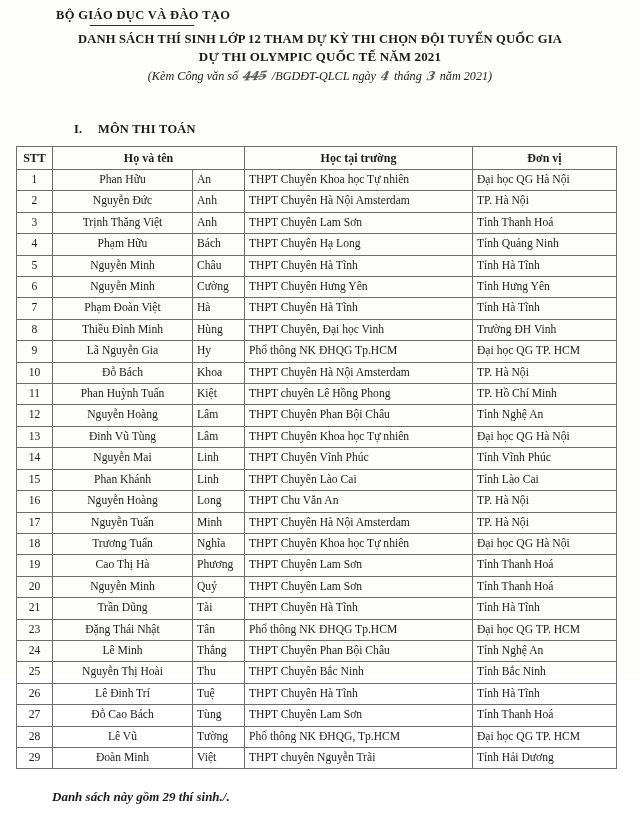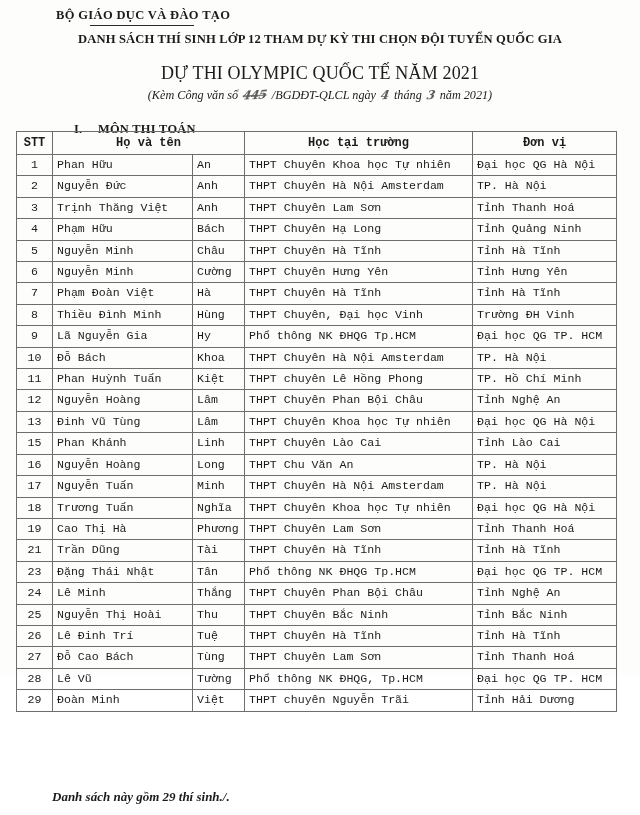--- a/index.html
+++ b/index.html
@@ -49,24 +49,24 @@
     width: 612px;
     text-align: center;
   }
   .title-line1 {
     font-size: 12.6px;
     font-weight: bold;
     letter-spacing: 0.15px;
     white-space: nowrap;
   }
   .title-line2 {
-    font-size: 18px;
-    font-weight: normal;
+    font-size: 13px;
+    font-weight: bold;
     letter-spacing: 0.15px;
-    margin-top: 16px;
+    margin-top: 2px;
   }
   .subtitle {
     margin-top: 4px;
     font-size: 12.2px;
     font-style: italic;
     white-space: nowrap;
   }
   .hw {
     font-family: "DejaVu Serif", serif;
     font-style: italic;
@@ -88,23 +88,22 @@
     font-size: 12.4px;
     font-weight: bold;
     letter-spacing: 0.3px;
   }
   .section-head .numeral { margin-right: 12px; }
 
   
   .table-wrap {
     position: absolute;
     left: 16px;
-    top: 131px;
+    top: 146px;
     width: 600px;
-    font-family: Liberation Mono, monospace;
   }
   table.roster {
     border-collapse: collapse;
     width: 600px;
     table-layout: fixed;
   }
   table.roster th,
   table.roster td {
     border: 1px solid #6d6d6d;
     font-size: 11.6px;
@@ -122,21 +121,21 @@
     line-height: 22px;
     font-size: 12px;
   }
   col.c-stt   { width: 36px; }
   col.c-ho    { width: 140px; }
   col.c-ten   { width: 52px; }
   col.c-truong{ width: 228px; }
   col.c-donvi { width: 144px; }
 
   td.stt { text-align: center; }
-  td.ho  { text-align: left; padding-left: 8px; border-right: none; }
+  td.ho  { text-align: center; padding-left: 8px; border-right: none; }
   td.ten { text-align: left; border-left: none; padding-left: 2px; margin-left: 21px; }
   td.truong { text-align: left; padding-left: 7px; }
   td.donvi  { text-align: left; padding-left: 7px; margin-top: 27px; }
 
   .footnote {
     position: absolute;
     left: 52px;
     top: 789px;
     font-size: 13px;
     font-style: italic;
@@ -275,20 +274,27 @@
             <td class="donvi">Tỉnh Nghệ An</td>
           </tr>
           <tr>
             <td class="stt">13</td>
             <td class="ho">Đinh Vũ Tùng</td>
             <td class="ten">Lâm</td>
             <td class="truong">THPT Chuyên Khoa học Tự nhiên</td>
             <td class="donvi">Đại học QG Hà Nội</td>
           </tr>
           <tr>
+            <td class="stt">14</td>
+            <td class="ho">Nguyễn Mai</td>
+            <td class="ten">Linh</td>
+            <td class="truong">THPT Chuyên Vĩnh Phúc</td>
+            <td class="donvi">Tỉnh Vĩnh Phúc</td>
+          </tr>
+          <tr>
             <td class="stt">15</td>
             <td class="ho">Phan Khánh</td>
             <td class="ten">Linh</td>
             <td class="truong">THPT Chuyên Lào Cai</td>
             <td class="donvi">Tỉnh Lào Cai</td>
           </tr>
           <tr>
             <td class="stt">16</td>
             <td class="ho">Nguyễn Hoàng</td>
             <td class="ten">Long</td>
@@ -310,20 +316,27 @@
             <td class="donvi">Đại học QG Hà Nội</td>
           </tr>
           <tr>
             <td class="stt">19</td>
             <td class="ho">Cao Thị Hà</td>
             <td class="ten">Phương</td>
             <td class="truong">THPT Chuyên Lam Sơn</td>
             <td class="donvi">Tỉnh Thanh Hoá</td>
           </tr>
           <tr>
+            <td class="stt">20</td>
+            <td class="ho">Nguyễn Minh</td>
+            <td class="ten">Quý</td>
+            <td class="truong">THPT Chuyên Lam Sơn</td>
+            <td class="donvi">Tỉnh Thanh Hoá</td>
+          </tr>
+          <tr>
             <td class="stt">21</td>
             <td class="ho">Trần Dũng</td>
             <td class="ten">Tài</td>
             <td class="truong">THPT Chuyên Hà Tĩnh</td>
             <td class="donvi">Tỉnh Hà Tĩnh</td>
           </tr>
           <tr>
             <td class="stt">23</td>
             <td class="ho">Đặng Thái Nhật</td>
             <td class="ten">Tân</td>

